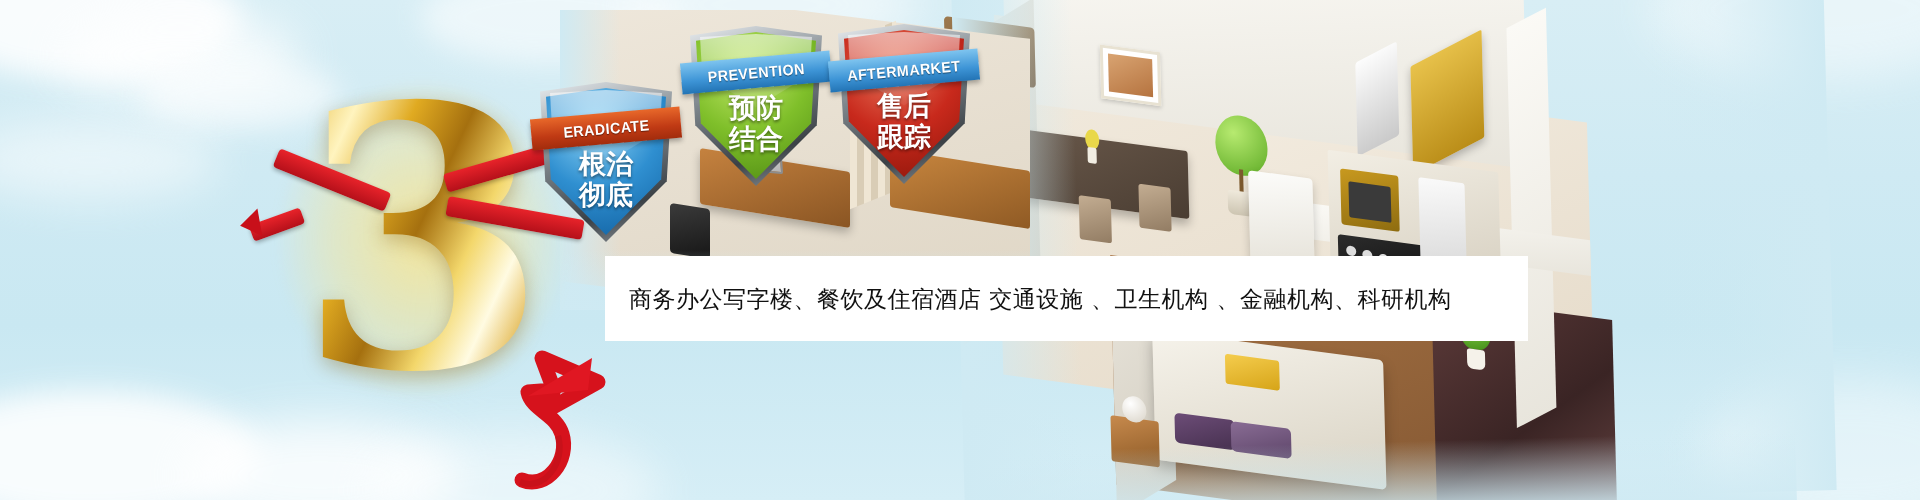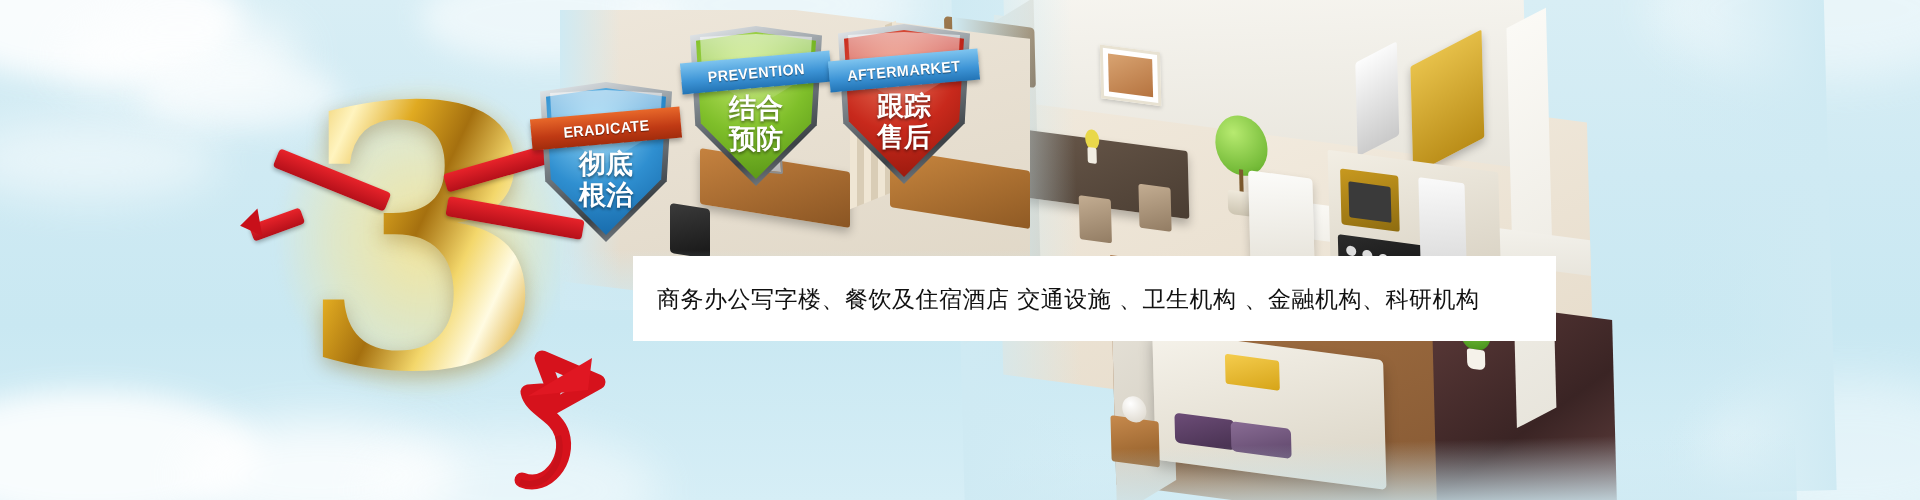--- a/index.html
+++ b/index.html
@@ -107,21 +107,21 @@
     -webkit-background-clip:text;background-clip:text;color:transparent;
     filter:drop-shadow(0 6px 10px rgba(120,80,0,.35));
   }
   .ribbon-band{position:absolute;background:linear-gradient(180deg,#e8232a,#b5101a);border-radius:4px;box-shadow:0 2px 4px rgba(0,0,0,.3);}
 
   
   #info-panel{
     position:absolute;left:605px;top:256px;width:923px;height:85px;
     background:#ffffff;
     display:flex;flex-direction:column;justify-content:center;
-    padding:0 0 0 24px;box-sizing:border-box;margin-left:28px;
+    padding:0 0 0 24px;box-sizing:border-box;
   }
   #info-panel .line{
     font-family:"DejaVu Sans","Liberation Sans",sans-serif;
     font-size:23px;line-height:38px;color:#111111;letter-spacing:.5px;white-space:nowrap;
   }
 
   
   #headline{
     position:absolute;left:640px;top:348px;
     font-family:"DejaVu Sans","Liberation Sans",sans-serif;
@@ -241,48 +241,48 @@
     <div class="ribbon-band" style="left:188px;top:148px;width:138px;height:20px;transform:rotate(10deg);"></div>
     <div class="ribbon-band" style="left:-8px;top:156px;width:54px;height:17px;transform:rotate(-20deg);"></div>
     <div style="position:absolute;left:-18px;top:150px;width:0;height:0;border-top:14px solid transparent;border-bottom:14px solid transparent;border-right:20px solid #c8101a;transform:rotate(-10deg);"></div>
   </div>
 
   <div class="shield" id="shield-eradicate">
     <div class="rim"></div>
     <div class="inner"></div>
     <div class="gloss"></div>
     <div class="cn">
+      <div>根治</div>
       <div>彻底</div>
-      <div>根治</div>
     </div>
     <div class="ribbon">
       <span>ERADICATE</span>
     </div>
   </div>
 
   <div class="shield" id="shield-prevention">
     <div class="rim"></div>
     <div class="inner"></div>
     <div class="gloss"></div>
     <div class="cn">
+      <div>预防</div>
       <div>结合</div>
-      <div>预防</div>
     </div>
     <div class="ribbon">
       <span>PREVENTION</span>
     </div>
   </div>
 
   <div class="shield" id="shield-aftermarket">
     <div class="rim"></div>
     <div class="inner"></div>
     <div class="gloss"></div>
     <div class="cn">
+      <div>售后</div>
       <div>跟踪</div>
-      <div>售后</div>
     </div>
     <div class="ribbon">
       <span>AFTERMARKET</span>
     </div>
   </div>
 
   <div id="info-panel">
     <div class="line">商务办公写字楼、餐饮及住宿酒店 交通设施 、卫生机构 、金融机构、科研机构</div>
   </div>
 

